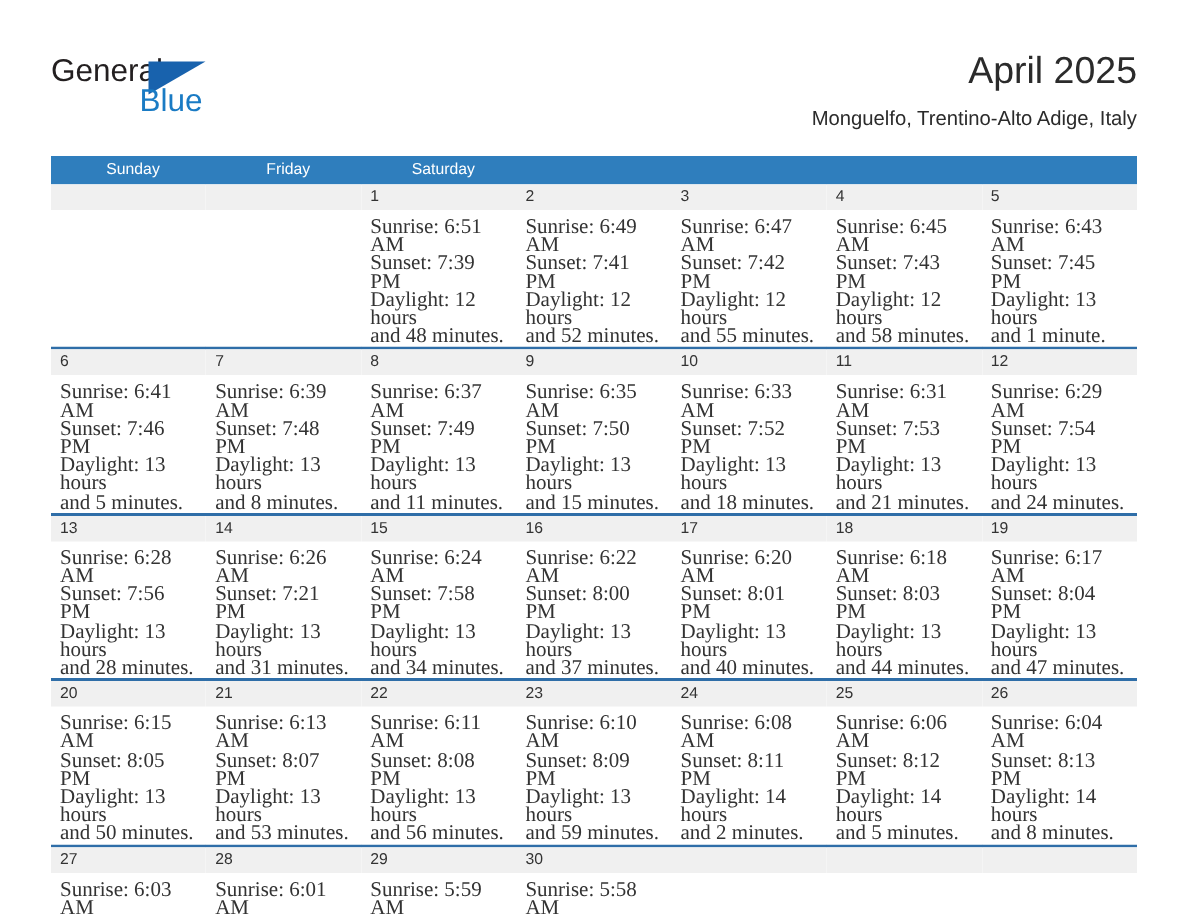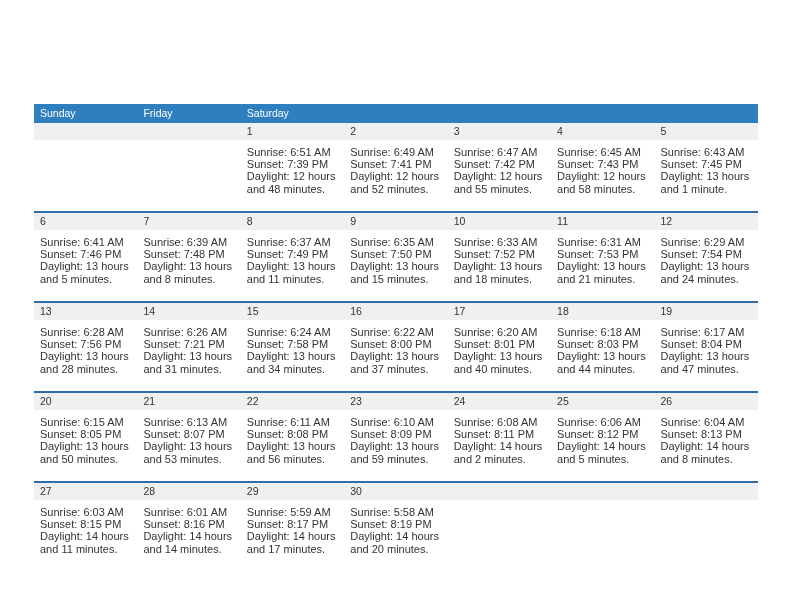--- a/index.html
+++ b/index.html
@@ -99,20 +99,21 @@
   .dow-cell {
     width: 103.428px;
     height: 19px;
     color: #ffffff;
     font-size: 10.5px;
     line-height: 19px;
     padding-left: 6px;
     font-family: "Liberation Sans", sans-serif;
     white-space: nowrap;
     overflow: hidden;
+    text-align: center;
   }
 
   .week {
     width: 724px;
     border-top: 2px solid #2f6ea8;
   }
   .week.first { border-top: none; }
 
   .week-inner {
     display: flex;
@@ -129,32 +130,46 @@
     background: #f0f0f0;
     padding-left: 6px;
     font-size: 10.5px;
     line-height: 17px;
     color: #333333;
     font-family: "Liberation Sans", sans-serif;
   }
   .day-cell.empty .day-num-band { color: transparent; }
   .day-info {
     padding: 6px 6px 0 6px;
-    font-size: 11px;
+    font-size: 14px;
     line-height: 12.2px;
     color: #333333;
-    font-family: Liberation Sans, sans-serif;
+    font-family: Liberation Serif, serif;
     white-space: pre-line;
   }
 </style>
 </head>
 <body>
 
 <div class="page">
 
+  <div class="header">
+
+    <div class="logo">
+      <span class="logo-general">General</span>
+      <span class="logo-triangle"></span>
+      <span class="logo-blue">Blue</span>
+    </div>
+
+    <div class="title-block">
+      <div class="cal-title">April 2025</div>
+      <div class="cal-subtitle">Monguelfo, Trentino-Alto Adige, Italy</div>
+    </div>
+
+  </div>
 
   <div class="calendar">
     <div class="dow-row" id="dow-row">
         <div class="dow-cell">Sunday</div>
         <div class="dow-cell">Friday</div>
         <div class="dow-cell">Saturday</div>
       </div>
     <div id="weeks-container">
         <div class="week first">
           <div class="week-inner">

